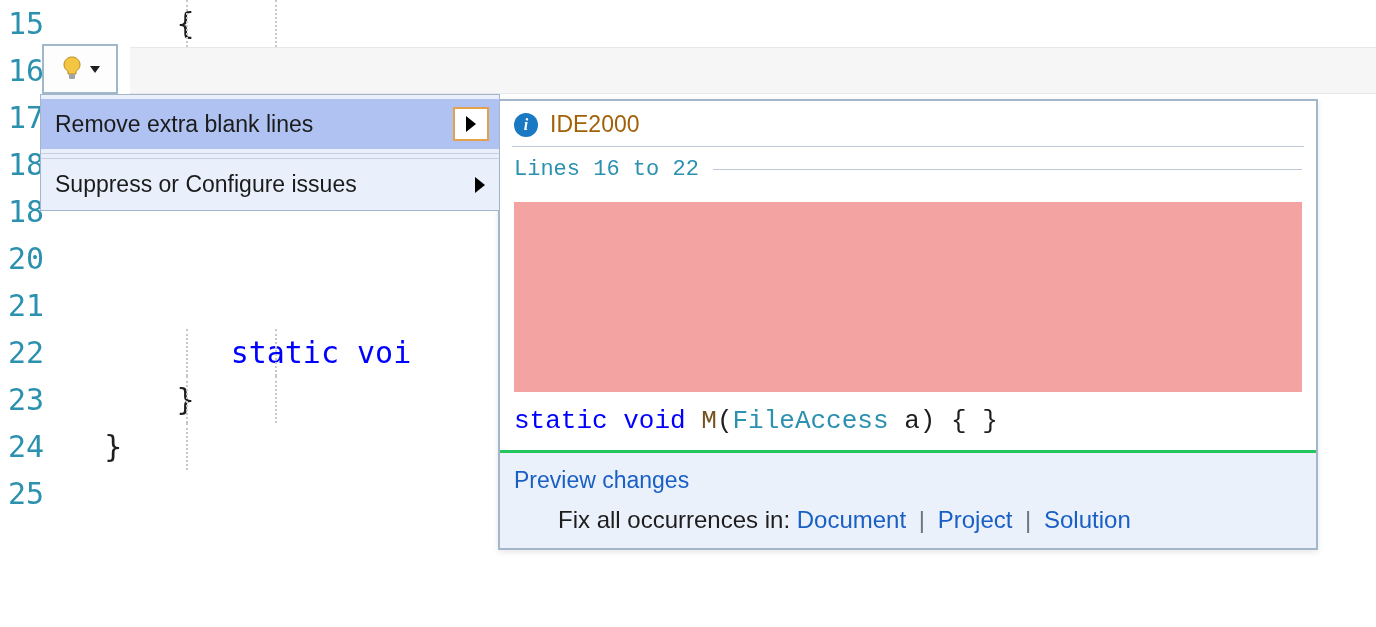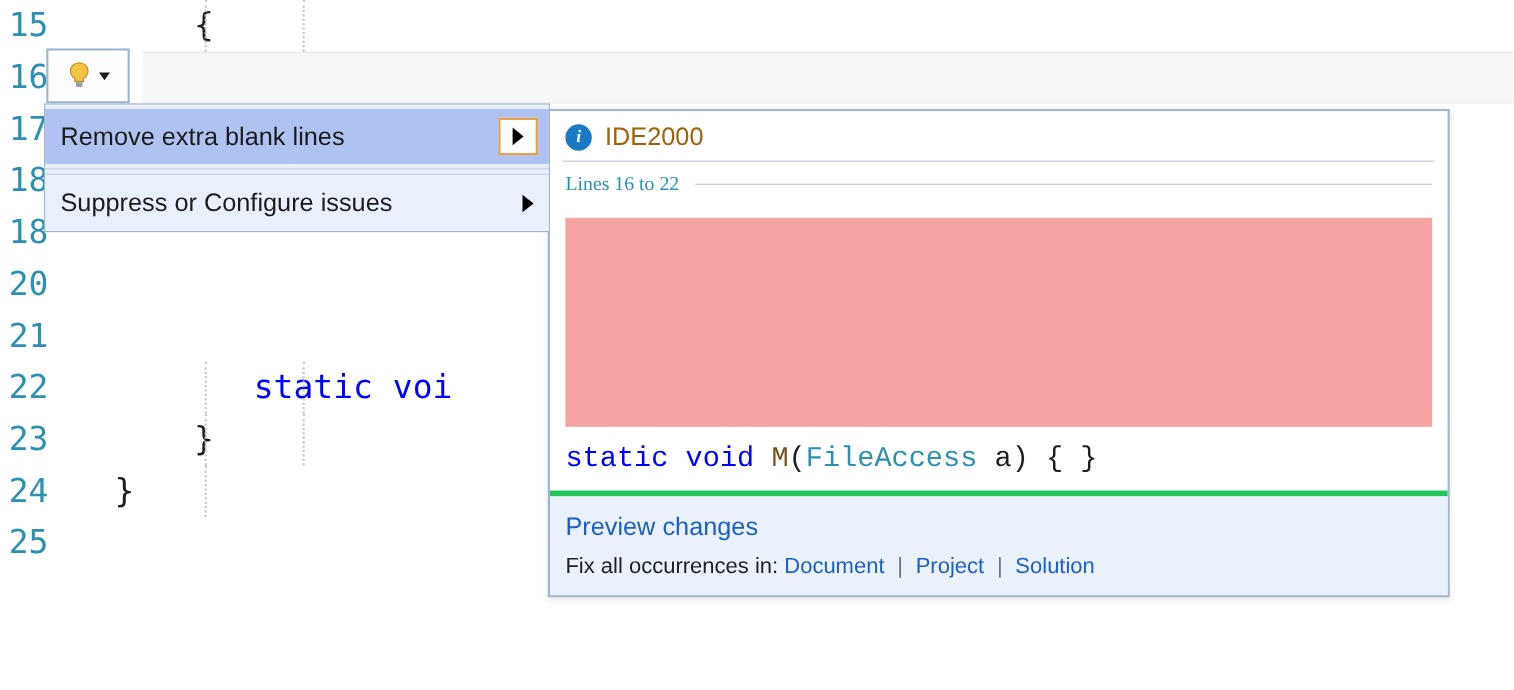--- a/index.html
+++ b/index.html
@@ -143,22 +143,22 @@
   .pv-code-link { color: #a16207; }
   .pv-hr {
     border: none;
     border-top: 1px solid #bcc7d6;
     margin: 0 12px;
   }
   .pv-body {
     padding: 10px 14px 14px 14px;
   }
   .pv-lines-lbl {
-    font-family: Liberation Serif, serif;
-    font-size: 18px;
+    font-family: Liberation Mono, monospace;
+    font-size: 22px;
     color: #2b91af;
     display: flex;
     align-items: center;
     gap: 14px;
     margin-bottom: 20px;
   }
   .pv-lines-lbl .rule {
     flex: 1;
     border-top: 1px solid #bcc7d6;
     height: 0;
@@ -171,26 +171,26 @@
   }
   .pv-codeline {
     font-family: Liberation Mono, monospace;
     font-size: 26px;
   }
   .tk-kw { color: #0000ff; }
   .tk-meth { color: #74531f; }
   .tk-type { color: #2b91af; }
   .pv-footer {
     background: #ebf1fb;
-    border-top: 5px solid #22c55e;
+    border-top: 3px solid #22c55e;
     padding: 14px 14px;
   }
   .pv-link { color: #195fc4; cursor: pointer; }
   .pv-footer-row1 { font-size: 23px; margin-bottom: 12px; }
-  .pv-footer-row2 { font-size: 20px; }
+  .pv-footer-row2 { font-size: 24px; margin-left: 44px; }
   .pv-sep { color: #6c7582; margin: 0 6px; }
 </style>
 </head>
 <body>
 
 <div class="editor">
   <div class="line-highlight"></div>
 
   <div class="line"><span class="ln">15</span><span class="code"><span class="guide g1"></span><span class="guide g2"></span><span>       {</span></span></div>
   <div class="line"><span class="ln">16</span><span class="code"><span class="guide g1"></span><span class="guide g2"></span><span></span></span></div>

